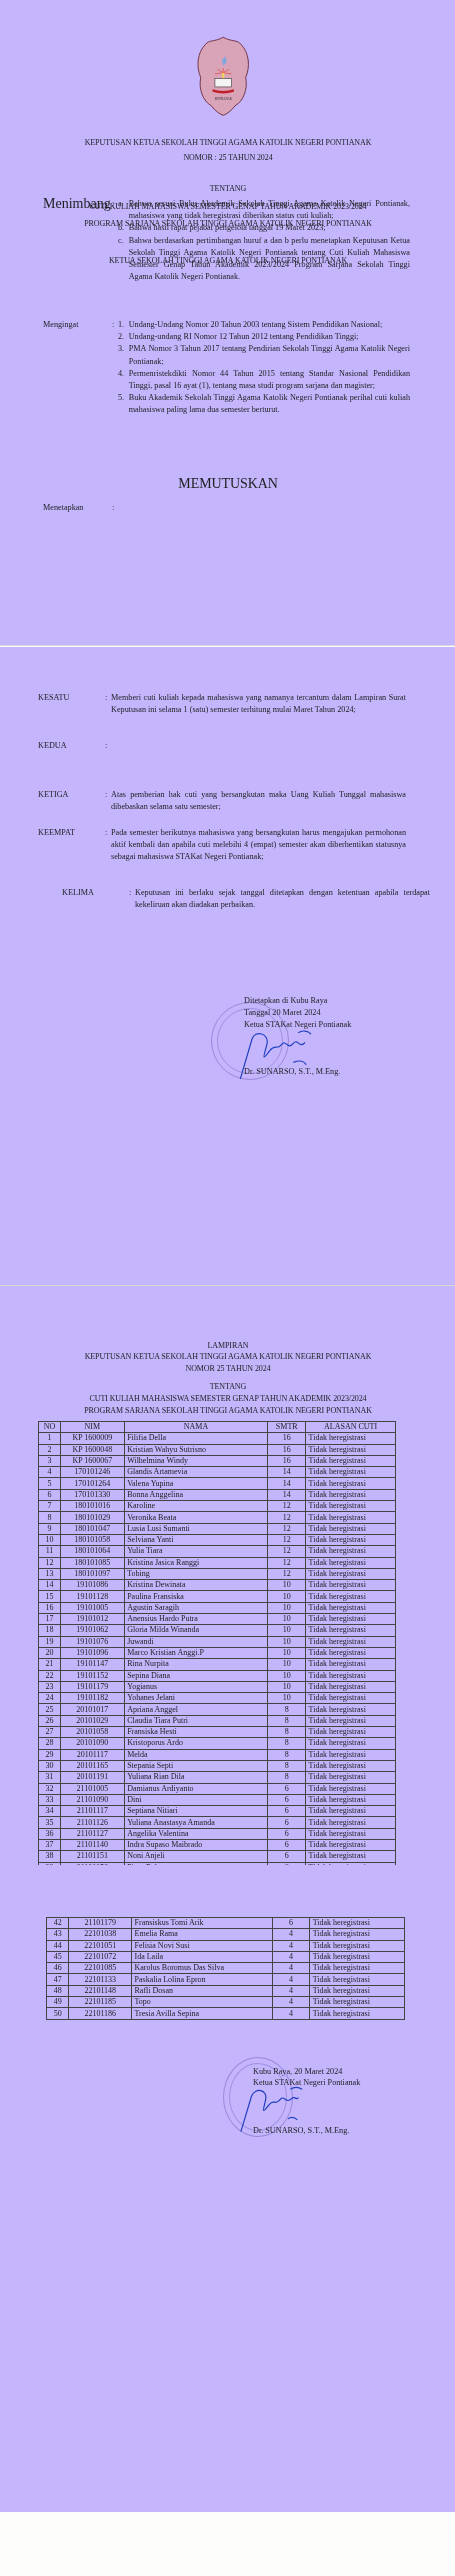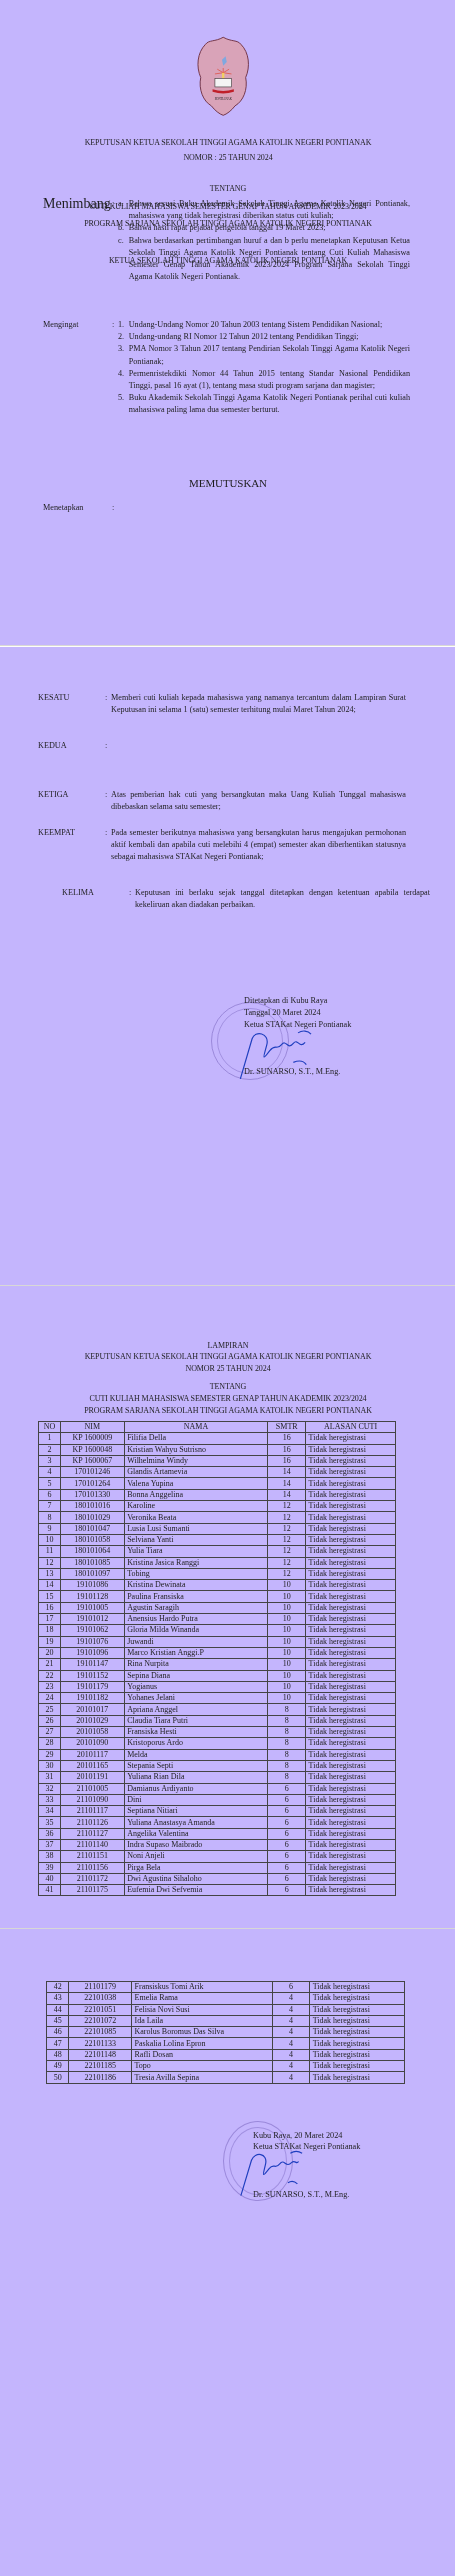--- a/index.html
+++ b/index.html
@@ -89,21 +89,21 @@
     <div class="li">
         <span class="mark">4.</span>
         <span class="txt">Permenristekdikti Nomor 44 Tahun 2015 tentang Standar Nasional Pendidikan Tinggi, pasal 16 ayat (1), tentang masa studi program sarjana dan magister;</span>
       </div>
     <div class="li">
         <span class="mark">5.</span>
         <span class="txt">Buku Akademik Sekolah Tinggi Agama Katolik Negeri Pontianak perihal cuti kuliah mahasiswa paling lama dua semester berturut.</span>
       </div>
   </div>
 
-  <div class="abs center hdr" style="top:479px;font-size:11px;">MEMUTUSKAN</div>
+  <div class="abs center hdr" style="top:479px;font-size:14px;">MEMUTUSKAN</div>
 
   <div class="abs" style="left:43px;top:502px;font-size:8.2px;line-height:12.2px;">Menetapkan</div>
   <div class="abs" style="left:112px;top:502px;font-size:8.2px;line-height:12.2px;">:</div>
 </div>
 <div class="page-sep" style="top:645px;"></div>
 
 <div class="page" style="top:647px;height:638px;">
   <div class="diktum" style="top:45px;">
     <span class="lbl">KESATU</span>
       <span class="colon">:</span>
@@ -451,21 +451,21 @@
           <td class="c">21101175</td>
           <td>Eufemia Dwi Sefvemia</td>
           <td class="r">6</td>
           <td>Tidak heregistrasi</td>
         </tr>
       </tbody>
   </table>
 </div>
 <div class="page-sep" style="top:1928px;"></div>
 
-<div class="page" style="top:1929px;height:647px;">
+<div class="page" style="top:1865px;height:647px;">
   <table class="students" id="tbl2" style="left:46px;top:52px;width:359px;">
     <colgroup>
         <col style="width:22.5px">
         <col style="width:63px">
         <col style="width:141px">
         <col style="width:38px">
         <col style="width:95px">
       </colgroup>
     <tbody id="tbody2">
         <tr>

